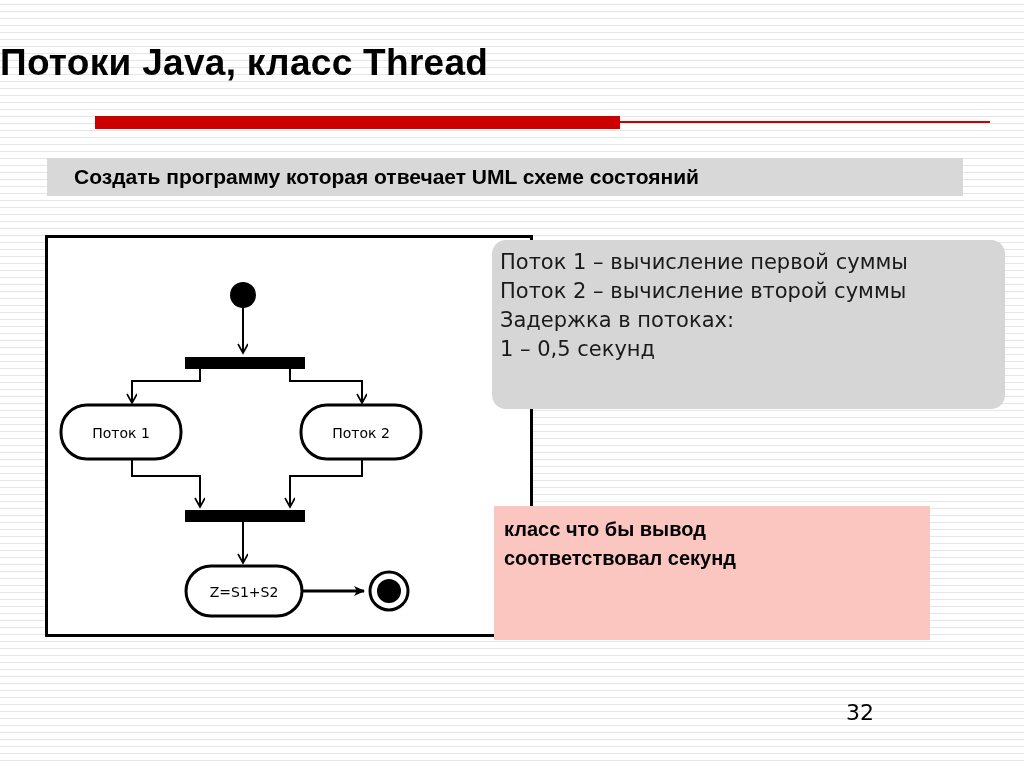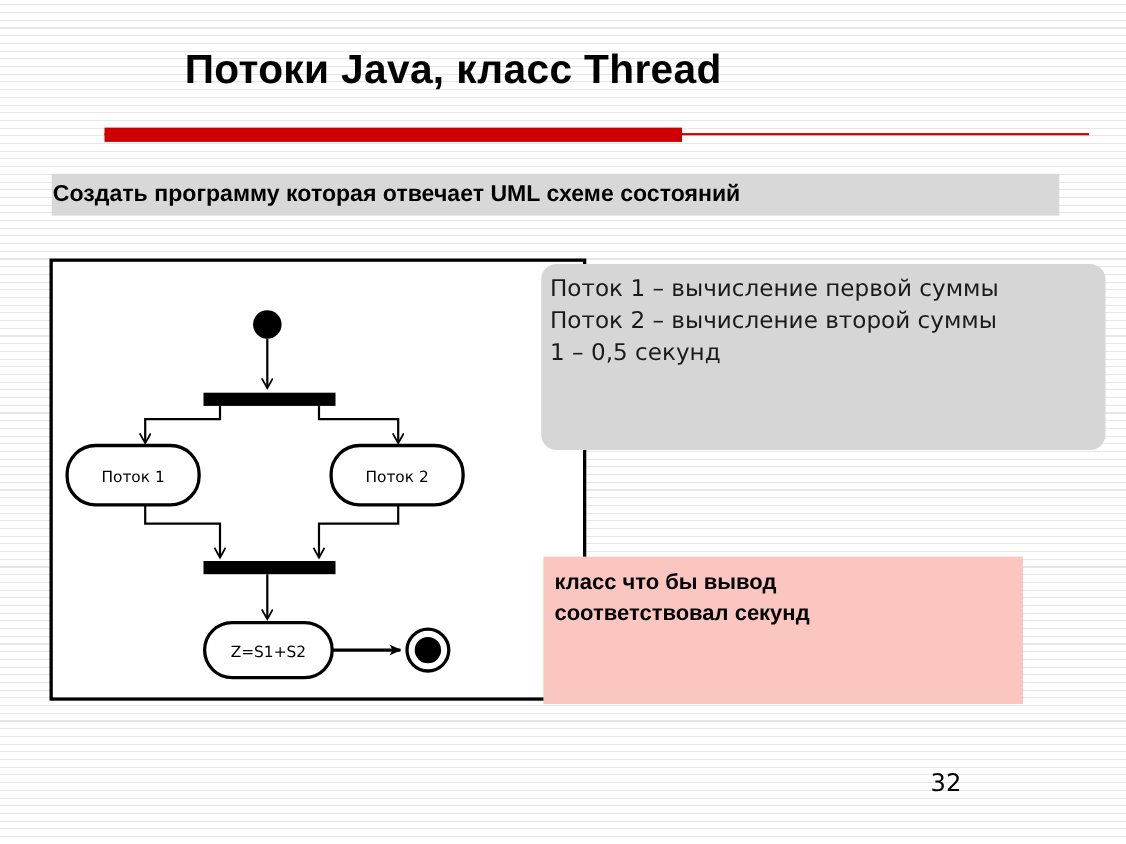--- a/index.html
+++ b/index.html
@@ -31,21 +31,20 @@
       #ffffff 7px
     );
   }
 
   
   #title {
     position: absolute;
     left: 0;
     top: 42px;
     width: 824px;
-    text-align: center;
     font-family: "Liberation Sans", sans-serif;
     font-weight: bold;
     font-size: 37px;
     color: #000000;
     letter-spacing: 0.3px;
     white-space: nowrap;
   }
 
   
   #accent-thin {
@@ -74,21 +73,21 @@
     height: 38px;
     background: #d8d8d8;
     display: flex;
     align-items: center;
   }
   #subtitle-text {
     font-family: "Liberation Sans", sans-serif;
     font-weight: bold;
     font-size: 21px;
     color: #000000;
-    padding-left: 1px;
+    padding-left: 27px;
     white-space: nowrap;
   }
 
   
   #diagram-frame {
     position: absolute;
     left: 45px;
     top: 235px;
     width: 488px;
     height: 402px;
@@ -216,20 +215,21 @@
 
       <circle cx="341" cy="353" r="19" fill="#ffffff" stroke="#000000" stroke-width="3"></circle>
       <circle cx="341" cy="353" r="12" fill="#000000"></circle>
     </svg>
   </div>
 
   <div id="info-box">
     <div id="info-list">
       <div>Поток 1 – вычисление первой суммы</div>
       <div>Поток 2 – вычисление второй суммы</div>
+      <div>Задержка в потоках:</div>
       <div>1 – 0,5 секунд</div>
     </div>
   </div>
 
   <div id="note-box">
     <div id="note-text">
       <div>класс что бы вывод</div>
       <div>соответствовал секунд</div>
     </div>
   </div>

